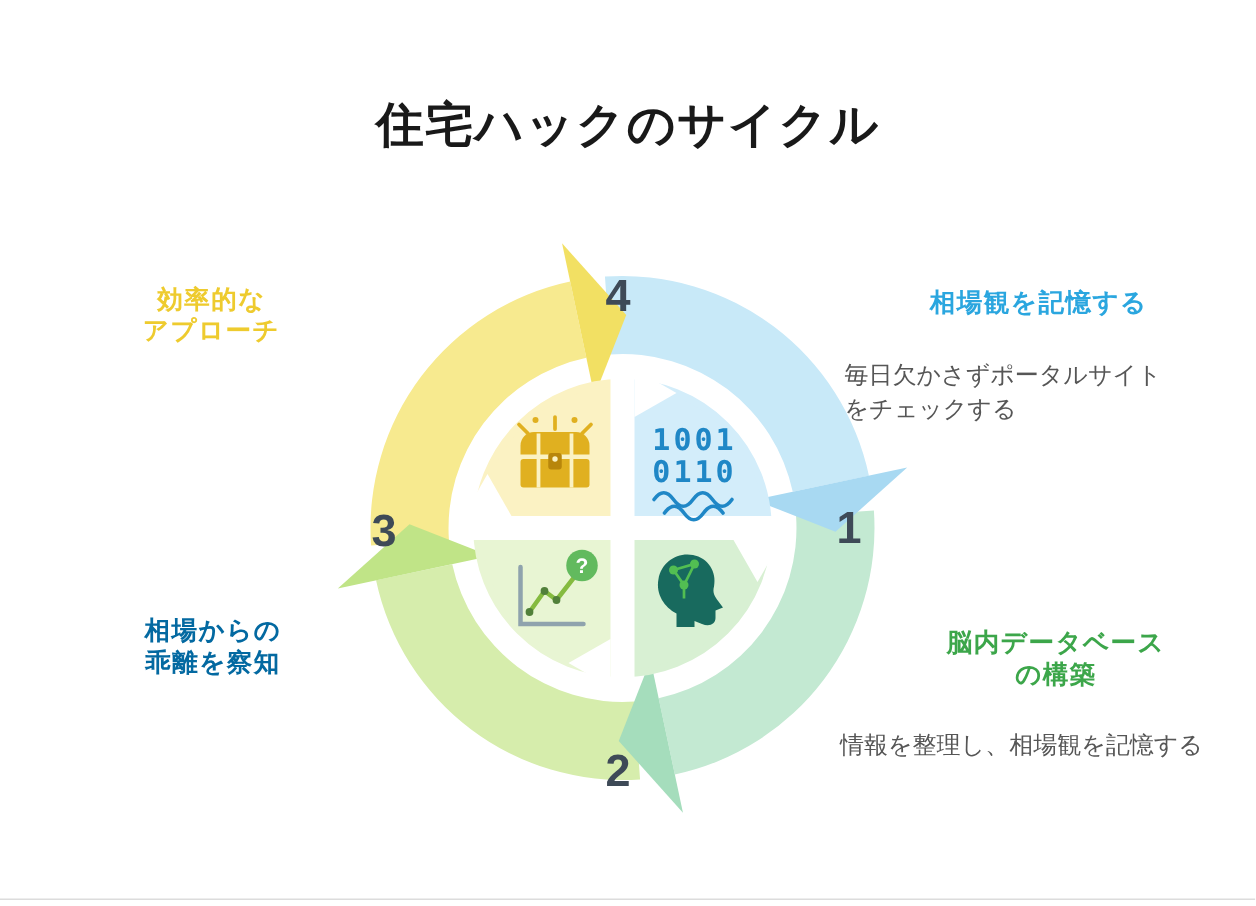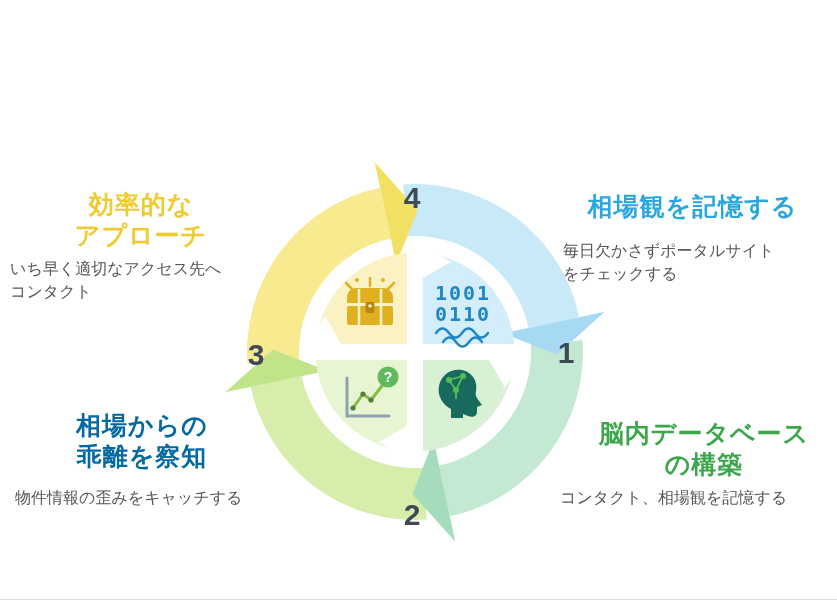--- a/index.html
+++ b/index.html
@@ -7,21 +7,21 @@
     position:relative;width:837px;height:604px;background:#ffffff;overflow:hidden;
     font-family:"Liberation Sans",sans-serif;
   }
   .page-title{
     position:absolute;left:0;right:0;top:62px;text-align:center;
     font-size:32px;font-weight:800;color:#191919;letter-spacing:1px;margin:0;
   }
   .cycle-svg{position:absolute;left:175px;top:112px;}
   .step-heading{
     position:absolute;font-weight:bold;text-align:center;white-space:pre-line;
-    font-size:25px;line-height:1.25;letter-spacing:1px;
+    font-size:17px;line-height:1.25;letter-spacing:1px;
   }
   .step-desc{
     position:absolute;color:#565656;text-align:left;white-space:pre-line;
     font-size:16px;line-height:1.42;
   }
   .h-step1{left:560px;top:191px;width:265px;color:#2AA6DF;}
   .d-step1{left:563px;top:240px;width:258px;}
   .h-step2{left:575px;top:418px;width:258px;color:#3CA64A;text-align:center;}
   .d-step2{left:560px;top:487px;width:277px;}
   .h-step3{left:26px;top:410px;width:232px;color:#0369a1;}
@@ -41,20 +41,21 @@
     font-family:"DejaVu Sans Mono",monospace;font-weight:bold;
     font-size:20px;letter-spacing:2px;fill:#1F87C6;
   }
   .q-text{font-family:"Liberation Sans",sans-serif;font-weight:bold;font-size:14px;fill:#ffffff;}
 </style>
 </head>
 <body>
 
 <div class="canvas">
 
+  <h1 class="page-title">住宅ハックのサイクル</h1>
 
   <svg class="cycle-svg" width="480" height="480" viewBox="0 0 480 480">
 
     <path fill="#C8E9F8" d="M228.3,72.4 A168,168 0 0 1 404.3,205.1 L353.5,215.9 A116,116 0 0 0 231.9,124.3 Z"></path>
     <path fill="#C3E9D2" d="M407.6,228.3 A168,168 0 0 1 274.9,404.3 L264.1,353.5 A116,116 0 0 0 355.7,231.9 Z"></path>
     <path fill="#D6EDAC" d="M251.7,407.6 A168,168 0 0 1 75.7,274.9 L126.5,264.1 A116,116 0 0 0 248.1,355.7 Z"></path>
     <path fill="#F7EA8F" d="M72.4,251.7 A168,168 0 0 1 205.1,75.7 L215.9,126.5 A116,116 0 0 0 124.3,248.1 Z"></path>
 
     <path fill="#A8D9F2" d="M429.8,199.7 L382.0,242.5 L328.0,221.3 Z"></path>
     <path fill="#A5DDBC" d="M280.3,429.8 L237.5,382.0 L258.7,328.0 Z"></path>
@@ -119,25 +120,22 @@
   <div class="step-number n2">2</div>
   <div class="step-number n3">3</div>
   <div class="step-number n4">4</div>
 
   <div class="step-heading h-step1">相場観を記憶する</div>
   <div class="step-desc d-step1">毎日欠かさずポータルサイト
 をチェックする</div>
 
   <div class="step-heading h-step2">脳内データベース
 の構築</div>
-  <div class="step-desc d-step2">コンタクト、相場観を記憶する</div>
+  <div class="step-desc d-step2">情報を整理し、相場観を記憶する</div>
 
   <div class="step-heading h-step3">相場からの
 乖離を察知</div>
-  <div class="step-desc d-step3">物件情報の歪みをキャッチする</div>
 
   <div class="step-heading h-step4">効率的な
 アプローチ</div>
-  <div class="step-desc d-step4">いち早く適切なアクセス先へ
-コンタクト</div>
 
   <div class="bottom-line"></div>
 </div>
 
 </body></html>

